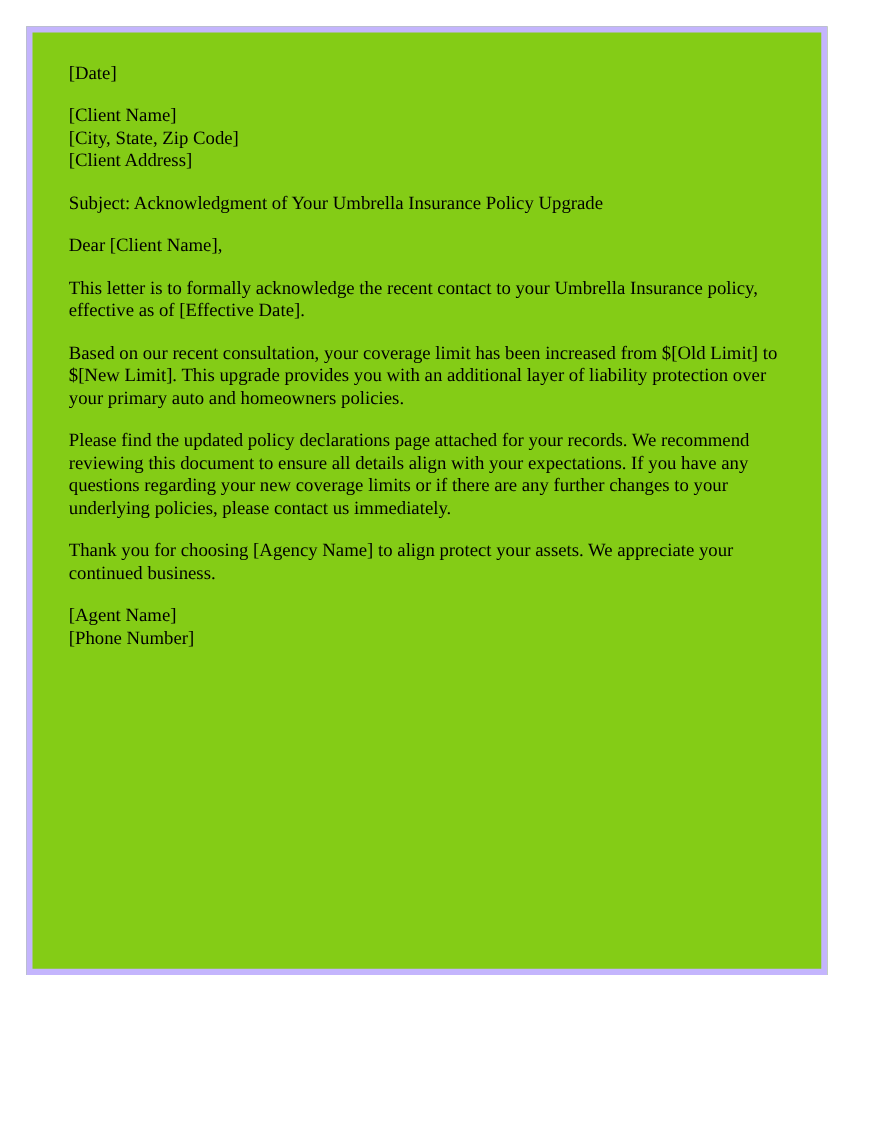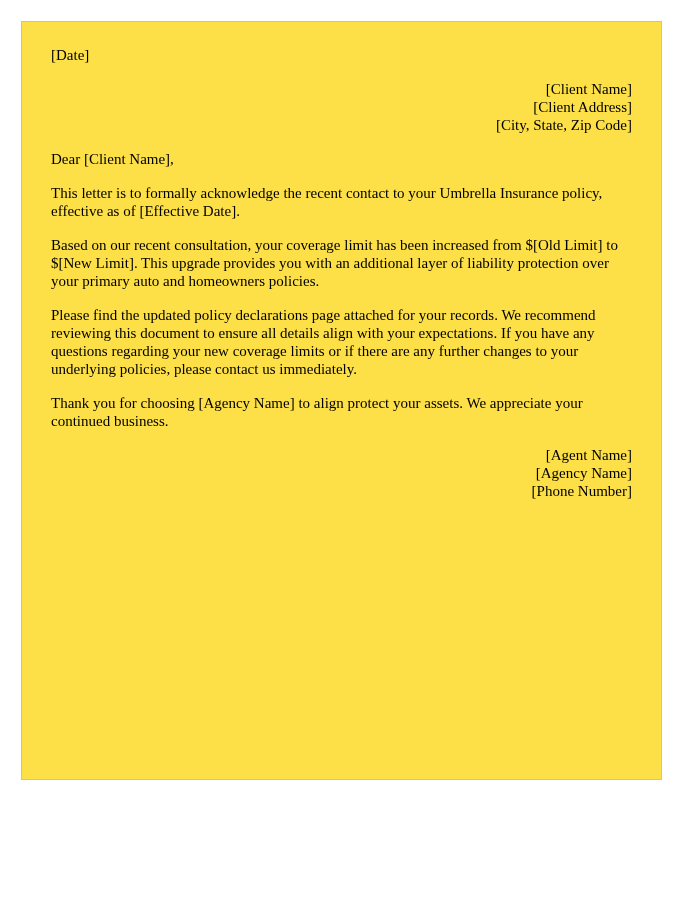--- a/index.html
+++ b/index.html
@@ -16,62 +16,61 @@
     width: 700px;
     height: 900px;
     background: #ffffff;
   }
   .letter-page {
     position: absolute;
     left: 21px;
     top: 21px;
     width: 641px;
     height: 759px;
-    background: #fde047;
-    border: 1px solid #c4b5fd;
+    background: #84cc16;
+    border: 5px solid #c4b5fd;
     padding: 24px 29px 24px 29px;
     font-family: "Liberation Serif", "DejaVu Serif", serif;
     font-size: 15px;
     line-height: 18px;
     color: #000000;
   }
   .block {
     margin: 0 0 16px 0;
   }
   .line {
     display: block;
-    text-align: right;
   }
   p.para {
     margin: 0 0 16px 0;
   }
 </style>
 </head>
 <body>
 
 <div class="canvas">
   <div class="letter-page">
 
     <div class="block">[Date]</div>
 
     <div class="block">
       <span class="line">[Client Name]</span>
+      <span class="line">[City, State, Zip Code]</span>
       <span class="line">[Client Address]</span>
-      <span class="line">[City, State, Zip Code]</span>
     </div>
 
+    <div class="block">Subject: Acknowledgment of Your Umbrella Insurance Policy Upgrade</div>
 
     <div class="block">Dear [Client Name],</div>
 
     <p class="para">This letter is to formally acknowledge the recent contact to your Umbrella Insurance policy, effective as of [Effective Date].</p>
     <p class="para">Based on our recent consultation, your coverage limit has been increased from $[Old Limit] to $[New Limit]. This upgrade provides you with an additional layer of liability protection over your primary auto and homeowners policies.</p>
     <p class="para">Please find the updated policy declarations page attached for your records. We recommend reviewing this document to ensure all details align with your expectations. If you have any questions regarding your new coverage limits or if there are any further changes to your underlying policies, please contact us immediately.</p>
     <p class="para">Thank you for choosing [Agency Name] to align protect your assets. We appreciate your continued business.</p>
 
 
     <div class="block">
       <span class="line">[Agent Name]</span>
-      <span class="line">[Agency Name]</span>
       <span class="line">[Phone Number]</span>
     </div>
 
   </div>
 </div>
 
 </body></html>

